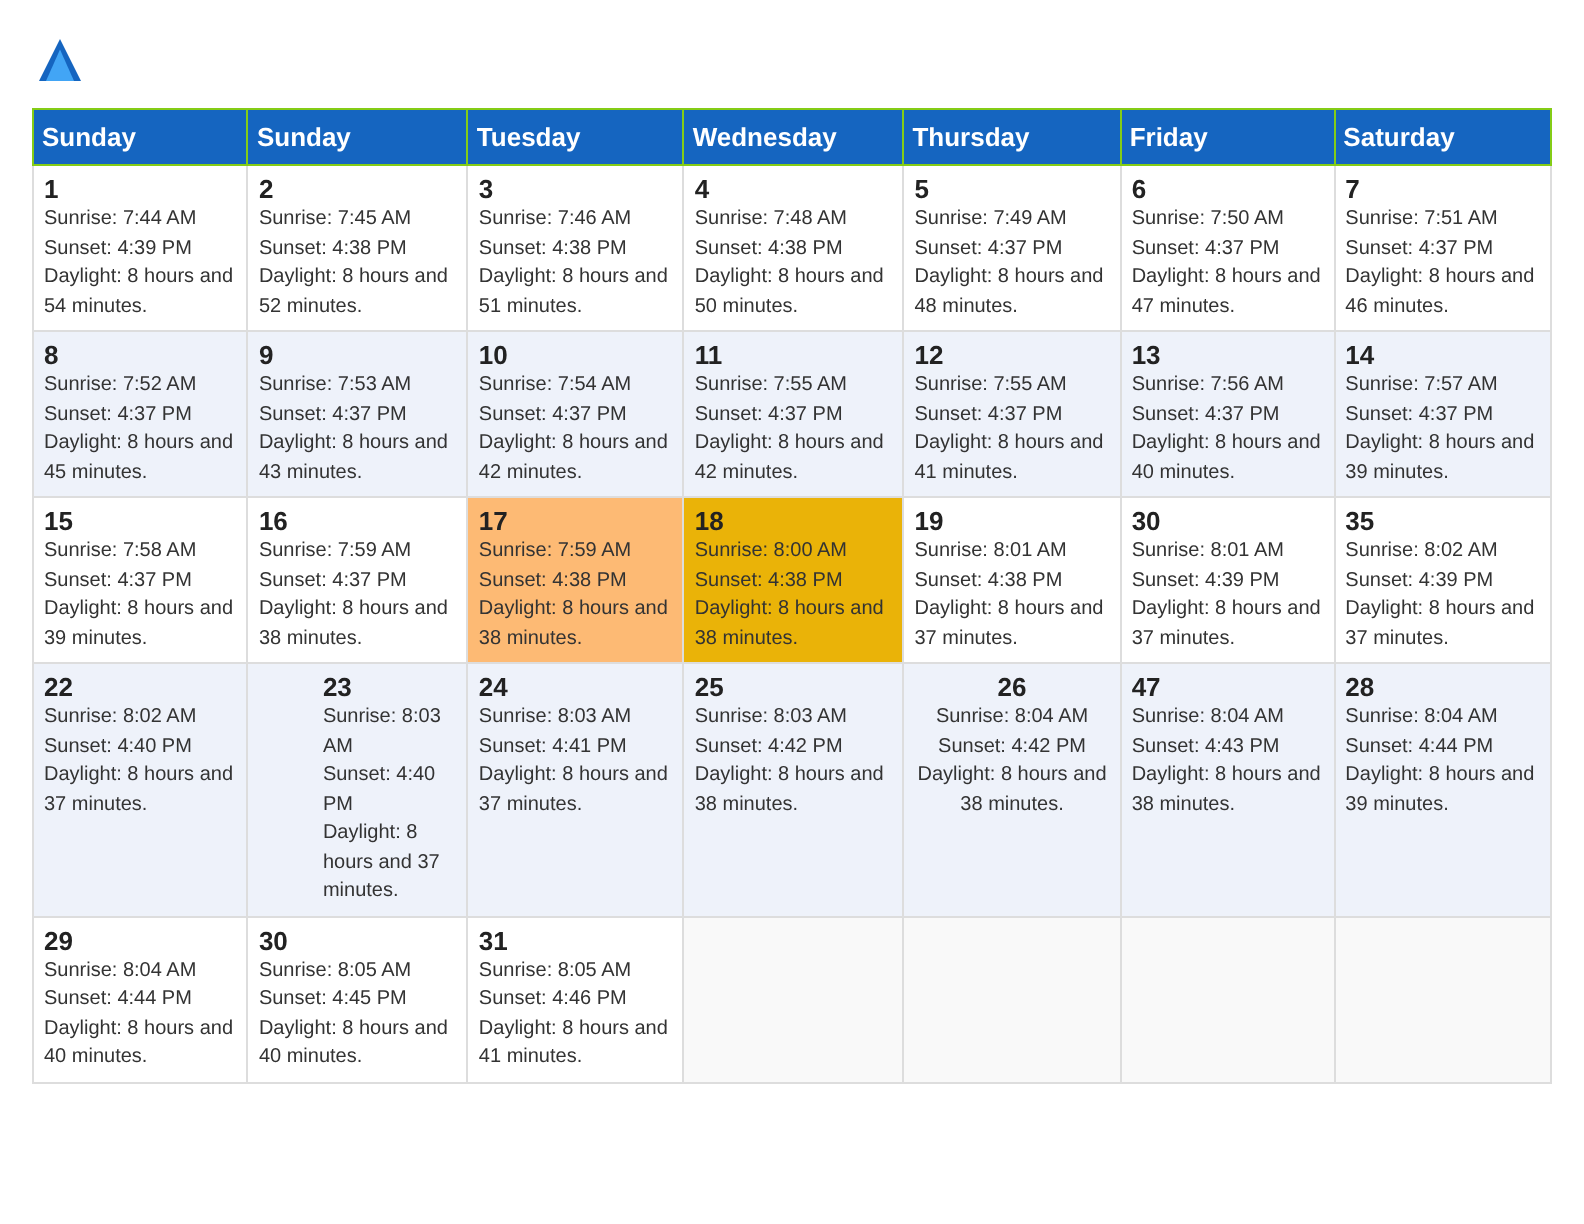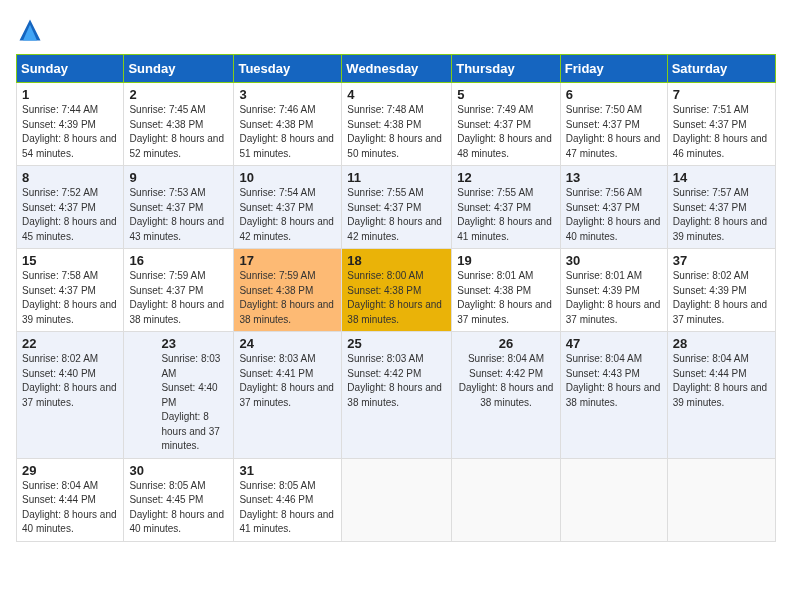--- a/index.html
+++ b/index.html
@@ -200,21 +200,21 @@
           </td>
           <td style="background: rgb(255, 255, 255);">
             <span class="day-num">19</span>
             <div class="day-info">Sunrise: 8:01 AM<br>Sunset: 4:38 PM<br>Daylight: 8 hours and 37 minutes.</div>
           </td>
           <td style="background: rgb(255, 255, 255);">
             <span class="day-num">30</span>
             <div class="day-info">Sunrise: 8:01 AM<br>Sunset: 4:39 PM<br>Daylight: 8 hours and 37 minutes.</div>
           </td>
           <td style="background: rgb(255, 255, 255);">
-            <span class="day-num">37</span>
+            <span class="day-num">35</span>
             <div class="day-info">Sunrise: 8:02 AM<br>Sunset: 4:39 PM<br>Daylight: 8 hours and 37 minutes.</div>
           </td>
         </tr>
         <tr>
           <td style="background: rgb(238, 242, 250);">
             <span class="day-num">22</span>
             <div class="day-info">Sunrise: 8:02 AM<br>Sunset: 4:40 PM<br>Daylight: 8 hours and 37 minutes.</div>
           </td>
           <td style="background: rgb(238, 242, 250); padding-left: 37px;">
             <span class="day-num">23</span>

